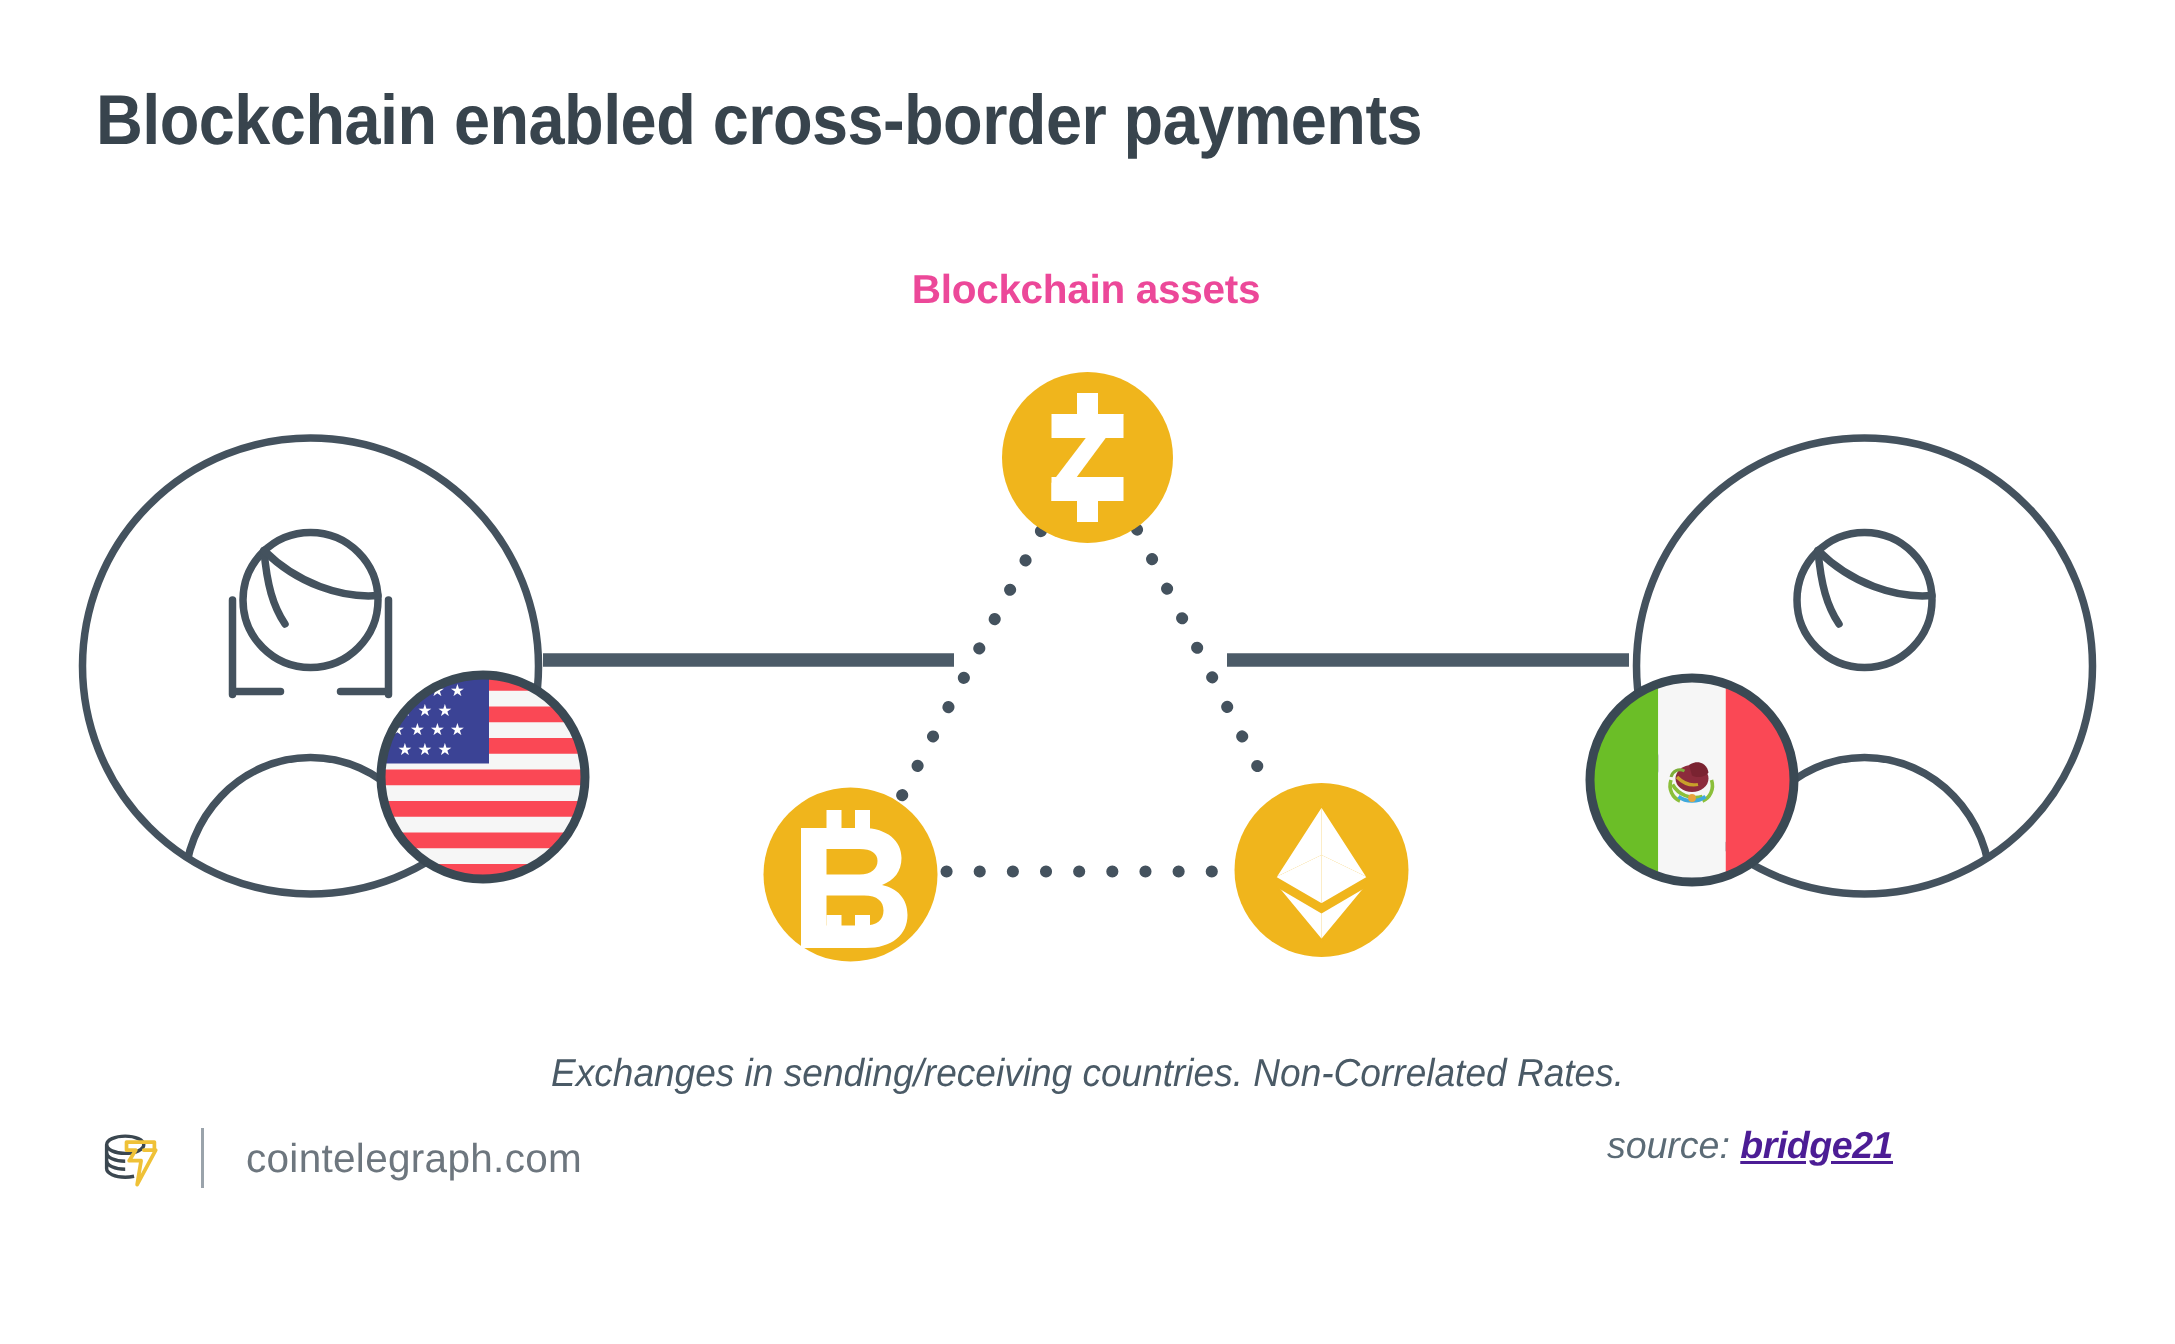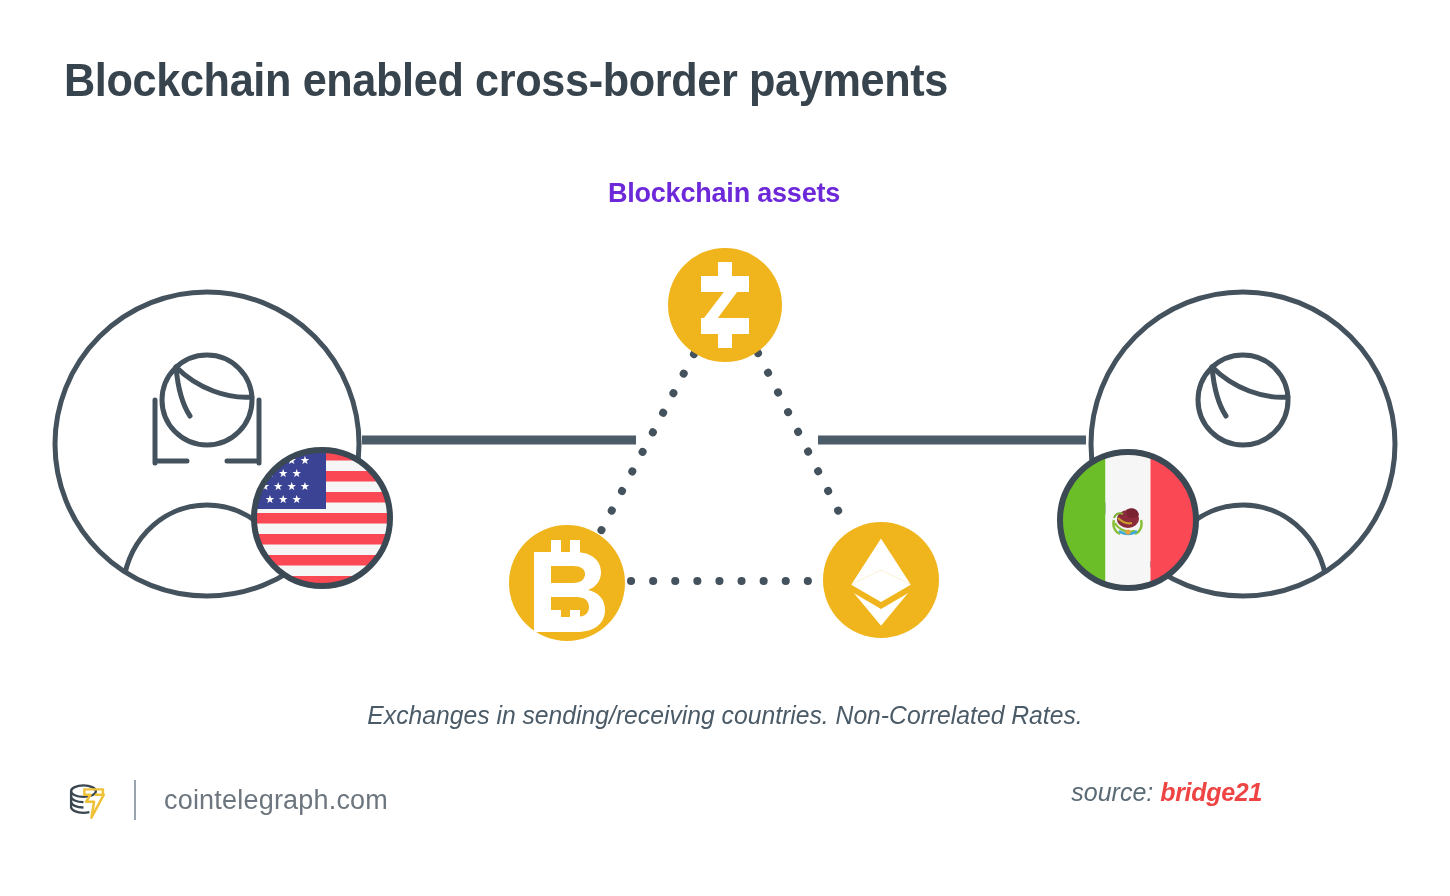--- a/index.html
+++ b/index.html
@@ -35,21 +35,21 @@
 
   
   .assets-label {
     position: absolute;
     left: 0;
     top: 178px;
     width: 1450px;
     text-align: center;
     font-size: 27px;
     font-weight: 700;
-    color: #6d28d9;
+    color: #ec4899;
     letter-spacing: -0.2px;
   }
   .assets-label .inner { margin-left: -2px; }
 
   
   .caption {
     position: absolute;
     left: 0;
     top: 700px;
     width: 1450px;
@@ -67,21 +67,21 @@
     left: 0;
     top: 0;
     width: 1450px;
     height: 896px;
   }
 
   
   .footer {
     position: absolute;
     left: 0;
-    top: 764px;
+    top: 736px;
     width: 1324px;
     height: 80px;
   }
   .footer-left {
     position: absolute;
     left: 64px;
     top: 0;
     display: flex;
     align-items: center;
     height: 72px;
@@ -106,22 +106,23 @@
     font-style: italic;
     color: #44525e;
   }
   .footer-right .src {
     font-weight: 400;
     color: #5b6b76;
     font-family: Liberation Sans, sans-serif;
   }
   .footer-right .brand {
     font-weight: 700;
-    color: #ef4444;
+    color: #4c1d95;
     letter-spacing: -0.3px;
+    text-decoration: underline;
   }
 </style>
 </head>
 <body>
 
 <div id="infographic">
 
   <div class="title">Blockchain enabled cross-border payments</div>
 
   <div class="assets-label">

